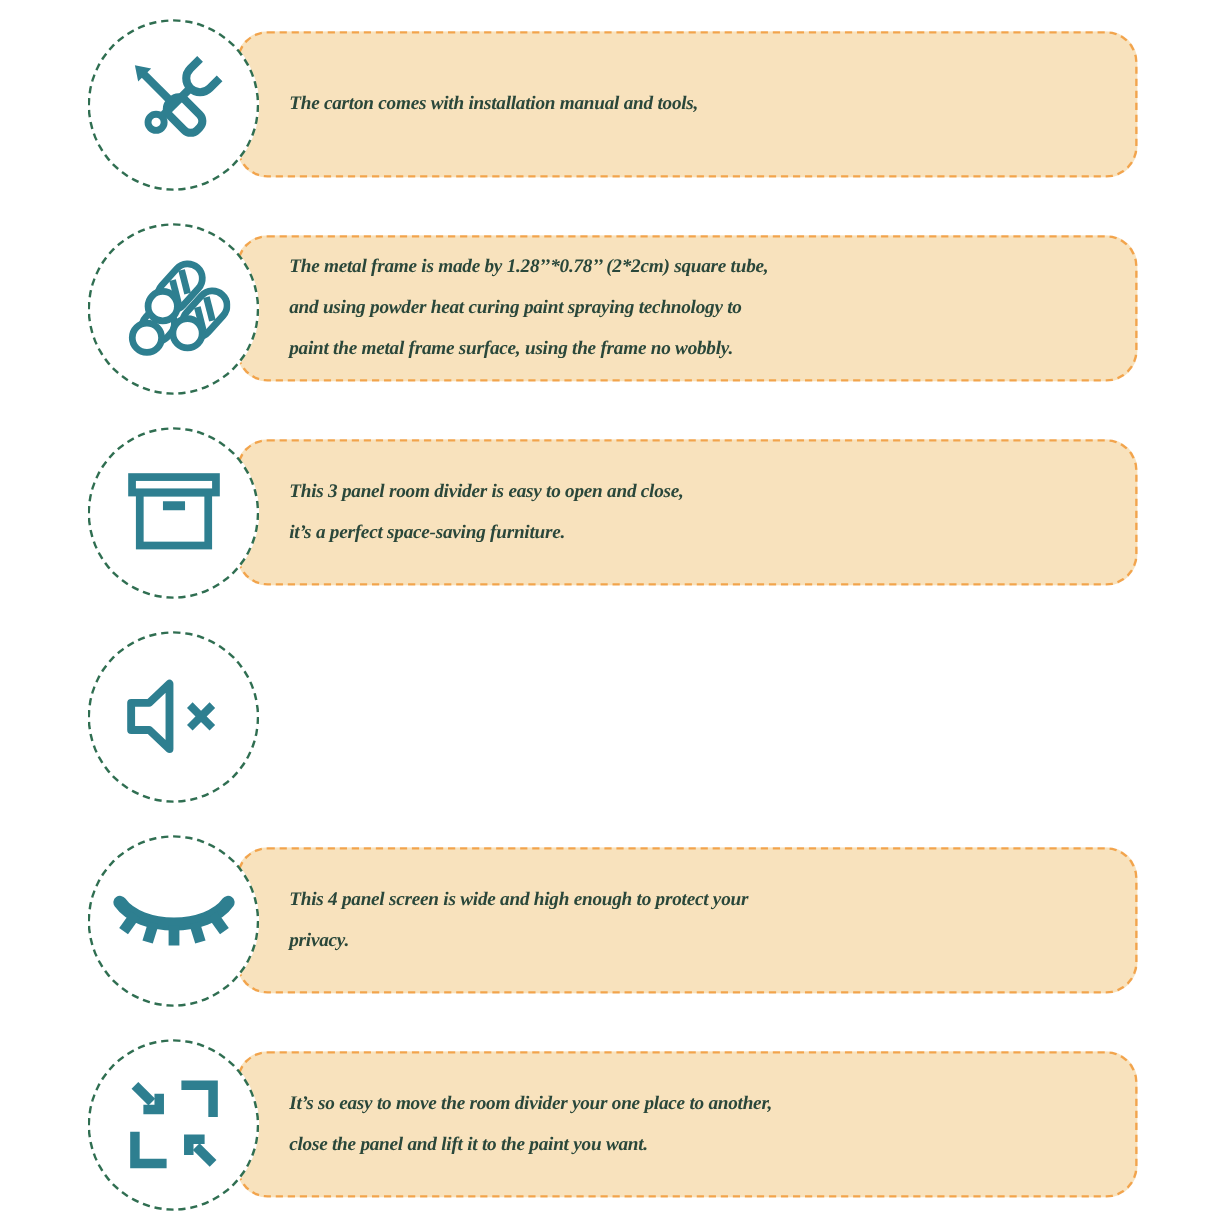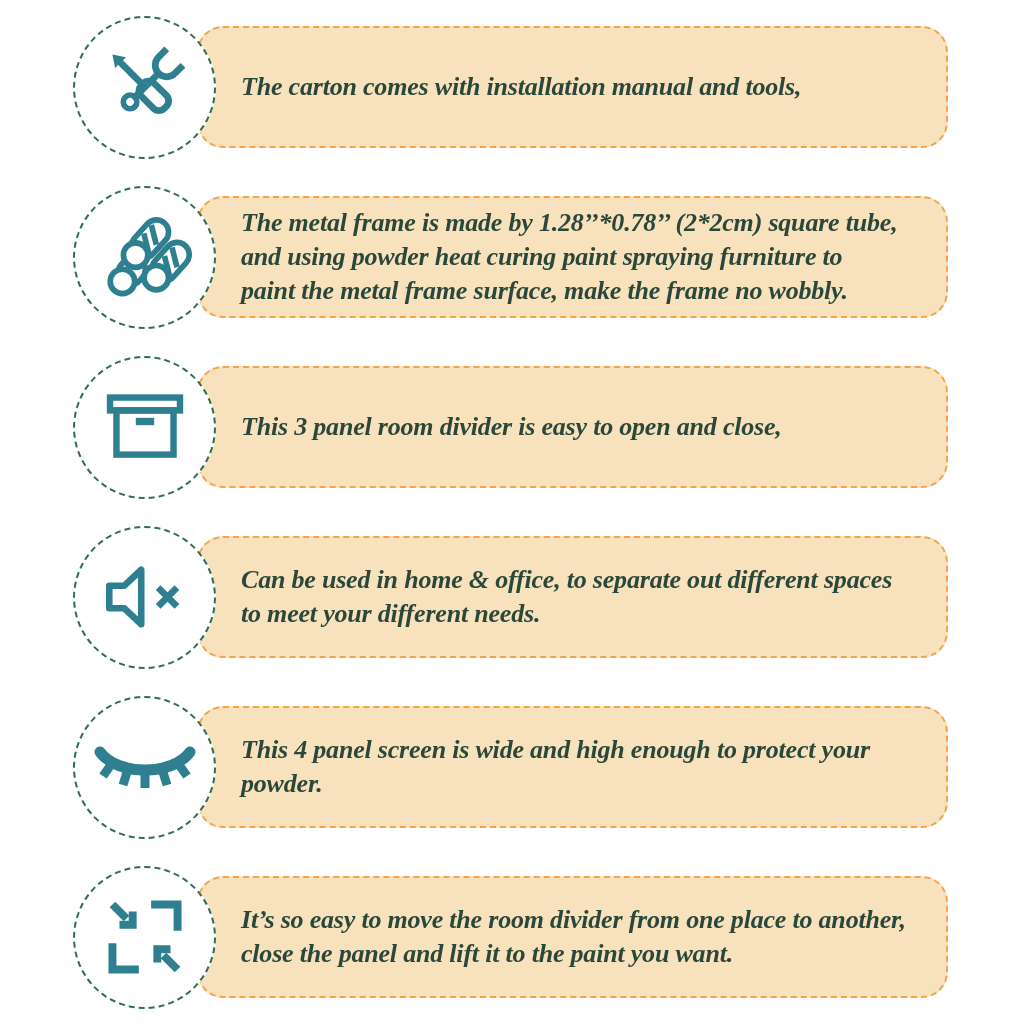--- a/index.html
+++ b/index.html
@@ -25,21 +25,21 @@
   .panel {
     flex:1; margin-right:76px; min-height:122px;
     background:var(--panel_fill);
     border:2px dashed var(--panel_border);
     border-radius:26px;
     display:flex; flex-direction:column; justify-content:center;
     padding:8px 8px 8px 42px;
     position:relative; z-index:1;
   }
   .line {
-    font-size:26px; line-height:34px; font-weight:bold; font-style:italic;
+    font-size:16px; line-height:34px; font-weight:bold; font-style:italic;
     color:var(--text); white-space:nowrap; letter-spacing:-0.2px;
   }
   .badge svg { display:block; color:var(--icon); }
 </style>
 </head>
 <body>
 
 <div class="page">
 
   <div class="row">
@@ -78,80 +78,77 @@
           <line x1="53" y1="37" x2="71" y2="49"></line>
           <line x1="53" y1="49" x2="71" y2="61"></line>
         </g>
         <circle cx="40" cy="48" r="13" fill="#ffffff"></circle>
         <circle cx="26" cy="76" r="13" fill="#ffffff"></circle>
         <circle cx="62" cy="72" r="13" fill="#ffffff"></circle>
       </svg>
     </div>
     <div class="panel">
       <div class="line">The metal frame is made by 1.28’’*0.78’’ (2*2cm) square tube,</div>
-      <div class="line">and using powder heat curing paint spraying furniture to</div>
-      <div class="line">paint the metal frame surface, make the frame no wobbly.</div>
+      <div class="line">and using powder heat curing paint spraying technology to</div>
+      <div class="line">paint the metal frame surface, using the frame no wobbly.</div>
     </div>
   </div>
 
   <div class="row">
     <div class="badge">
       <svg width="92" height="84" viewBox="0 0 100 90" fill="none" stroke="currentColor" stroke-width="7">
         <rect x="12" y="13" width="76" height="14"></rect>
         <rect x="19" y="27" width="62" height="48"></rect>
         <line x1="40" y1="39" x2="60" y2="39" stroke-width="8"></line>
       </svg>
     </div>
     <div class="panel">
       <div class="line">This 3 panel room divider is easy to open and close,</div>
+      <div class="line">it’s a perfect space-saving furniture.</div>
     </div>
   </div>
 
   <div class="row">
     <div class="badge">
       <svg width="94" height="76" viewBox="0 0 100 80" fill="none" stroke="currentColor" stroke-width="7" stroke-linejoin="round">
         <path d="M12,28 h16 l18,-17 v58 l-18,-17 h-16 z"></path>
         <path d="M64,30 L84,50 M84,30 L64,50"></path>
       </svg>
-    </div>
-    <div class="panel">
-      <div class="line">Can be used in home &amp; office, to separate out different spaces</div>
-      <div class="line">to meet your different needs.</div>
     </div>
   </div>
 
   <div class="row">
     <div class="badge">
       <svg width="104" height="58" viewBox="0 0 104 58" fill="none" stroke="currentColor">
         <path d="M7,14 C24,38 80,38 97,14" stroke-width="11" stroke-linecap="round"></path>
         <g stroke-width="9">
           <line x1="52" y1="33" x2="52" y2="50"></line>
           <line x1="35" y1="31" x2="30" y2="47"></line>
           <line x1="69" y1="31" x2="74" y2="47"></line>
           <line x1="20" y1="24" x2="10" y2="38"></line>
           <line x1="84" y1="24" x2="94" y2="38"></line>
         </g>
       </svg>
     </div>
     <div class="panel">
       <div class="line">This 4 panel screen is wide and high enough to protect your</div>
-      <div class="line">powder.</div>
+      <div class="line">privacy.</div>
     </div>
   </div>
 
   <div class="row">
     <div class="badge">
       <svg width="88" height="88" viewBox="0 0 100 100" fill="none" stroke="currentColor" stroke-width="9">
         <path d="M13,13 L29,29"></path>
         <path d="M36,21 V36 H21"></path>
         <path d="M57,13 H87 V43"></path>
         <path d="M13,57 V87 H43"></path>
         <path d="M87,87 L71,71"></path>
         <path d="M64,79 V64 H79"></path>
       </svg>
     </div>
     <div class="panel">
-      <div class="line">It’s so easy to move the room divider from one place to another,</div>
+      <div class="line">It’s so easy to move the room divider your one place to another,</div>
       <div class="line">close the panel and lift it to the paint you want.</div>
     </div>
   </div>
 
 </div>
 
 </body></html>

